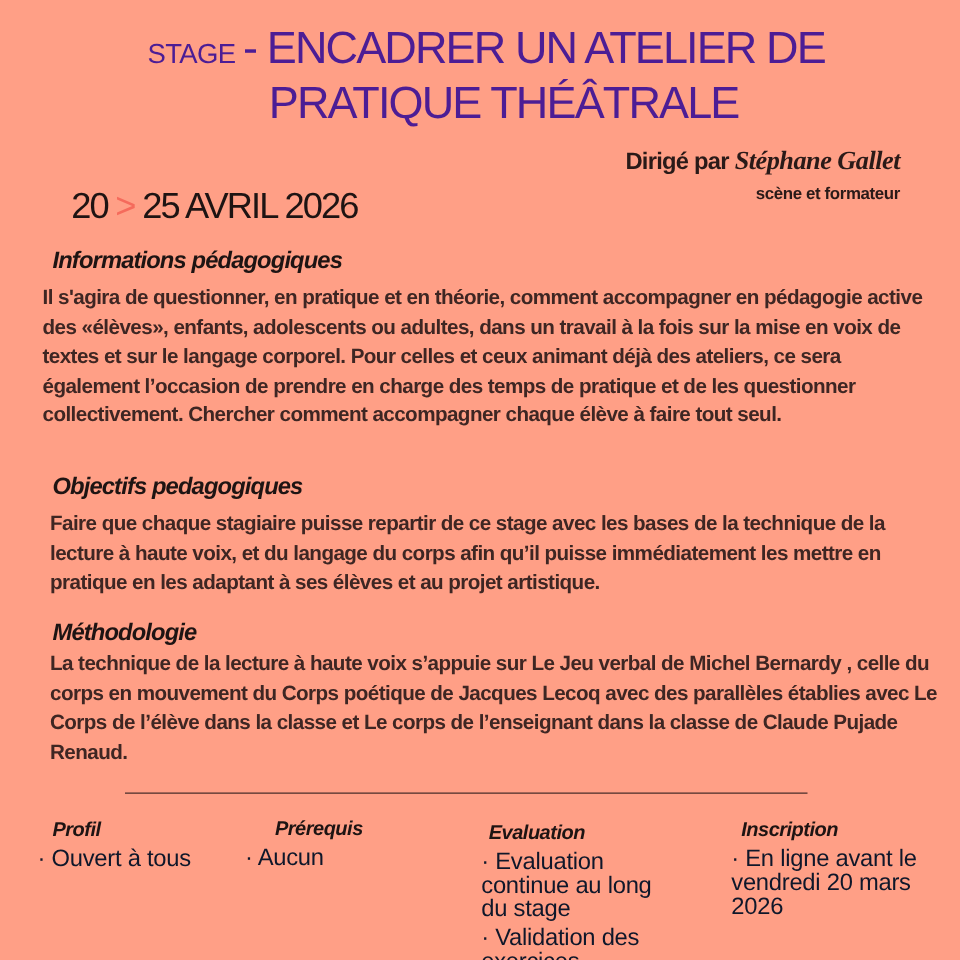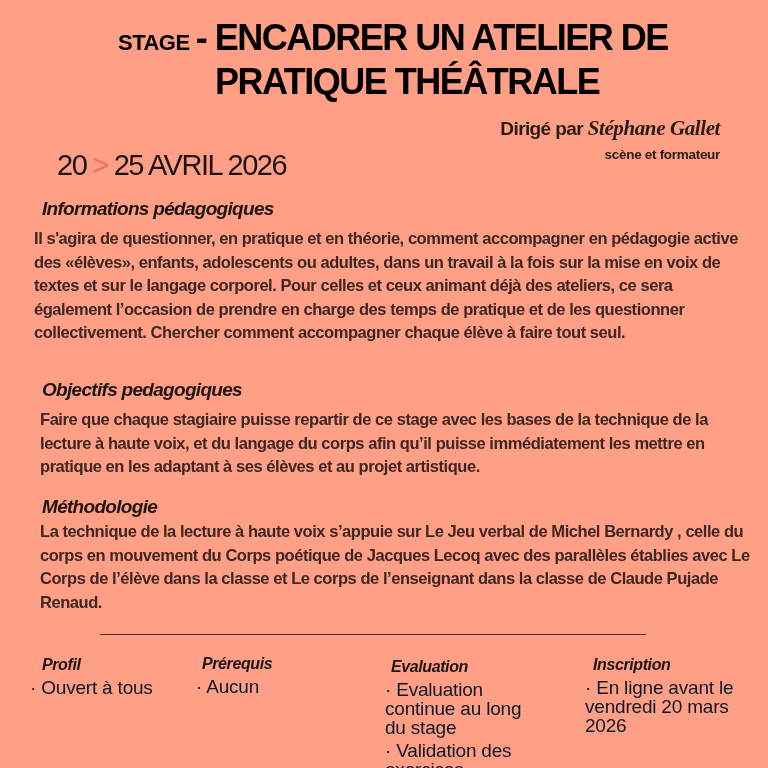--- a/index.html
+++ b/index.html
@@ -5,21 +5,21 @@
   html, body { margin: 0; padding: 0; }
   body {
     width: 768px; height: 768px; overflow: hidden;
     background: #FF9F86;
     font-family: "Liberation Sans", sans-serif;
     color: #3E2623;
     position: relative;
   }
   .abs { position: absolute; }
   .title-line {
-    color: #000000; font-weight: bold; letter-spacing: -1.5px;
+    color: #4c1d95; font-weight: normal; letter-spacing: -1.5px;
     font-size: 36px; line-height: 40px; white-space: nowrap;
   }
   .stage-label { font-size: 22px; letter-spacing: -0.5px; margin-right: 6px; }
   .director {
     right: 48px; top: 116px; font-size: 19px; font-weight: bold; letter-spacing: -0.6px; color: #2A1A18;
   }
   .director .name { font-family: "Liberation Serif", serif; font-style: italic; font-size: 21px; letter-spacing: -0.4px; }
   .role { right: 48px; top: 145px; text-align: right; font-size: 13.5px; line-height: 19px; font-weight: bold; color: #2A1A18; letter-spacing: -0.3px; }
   .dates { left: 57px; top: 149px; font-size: 29px; font-weight: normal; letter-spacing: -1.5px; color: #1E1413; }
   .dates .arrow { color: #F56B5C; margin: 0 6px; }
@@ -59,21 +59,21 @@
 <div class="abs para" style="left:40px; top:520px; width:712px;">La technique de la lecture à haute voix s’appuie sur Le Jeu verbal de Michel Bernardy , celle du corps en mouvement du Corps poétique de Jacques Lecoq avec des parallèles établies avec Le Corps de l’élève dans la classe et Le corps de l’enseignant dans la classe de Claude Pujade Renaud.</div>
 
 <div class="abs divider"></div>
 
 <div class="abs" style="left:30px; top:656px; width:150px;">
   <div class="col-title" style="margin-left:12px;">Profil</div>
   <div class="col-item" style="margin-top:4px;">· Ouvert à tous</div>
 </div>
 
 <div class="abs" style="left:196px; top:655px; width:150px;">
-  <div class="col-title" style="margin-left:6px;">Prérequis</div>
+  <div class="col-title" style="margin-left:24px;">Prérequis</div>
   <div class="col-item" style="margin-top:4px;">· Aucun</div>
 </div>
 
 <div class="abs" style="left:385px; top:658px; width:150px;">
   <div class="col-title" style="margin-left:6px;">Evaluation</div>
   <div class="col-item" style="margin-top:4px;">· Evaluation continue au long du stage</div>
   <div class="col-item" style="margin-top:4px; width:130px;">· Validation des exercices pratiques</div>
 </div>
 
 <div class="abs" style="left:585px; top:656px; width:170px;">

